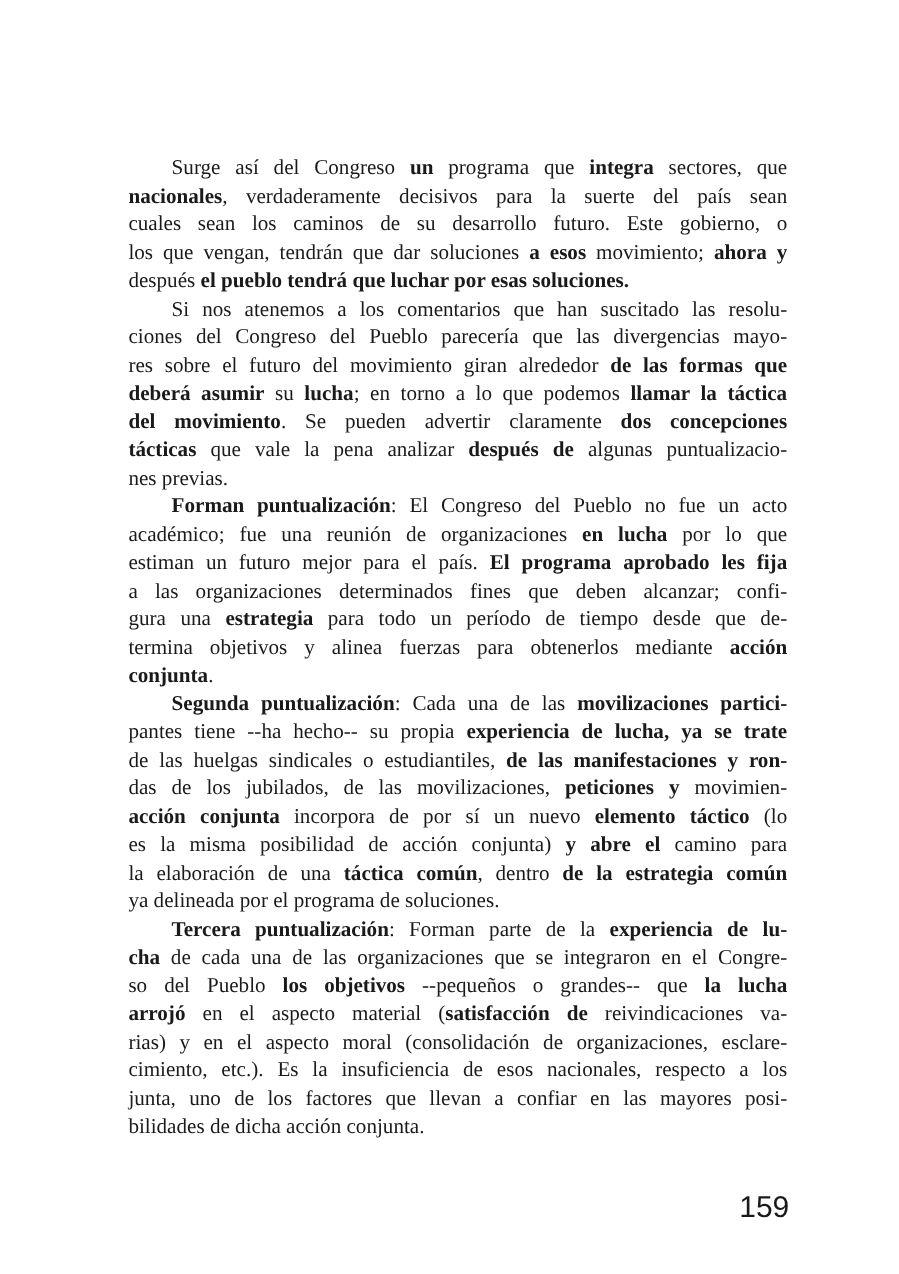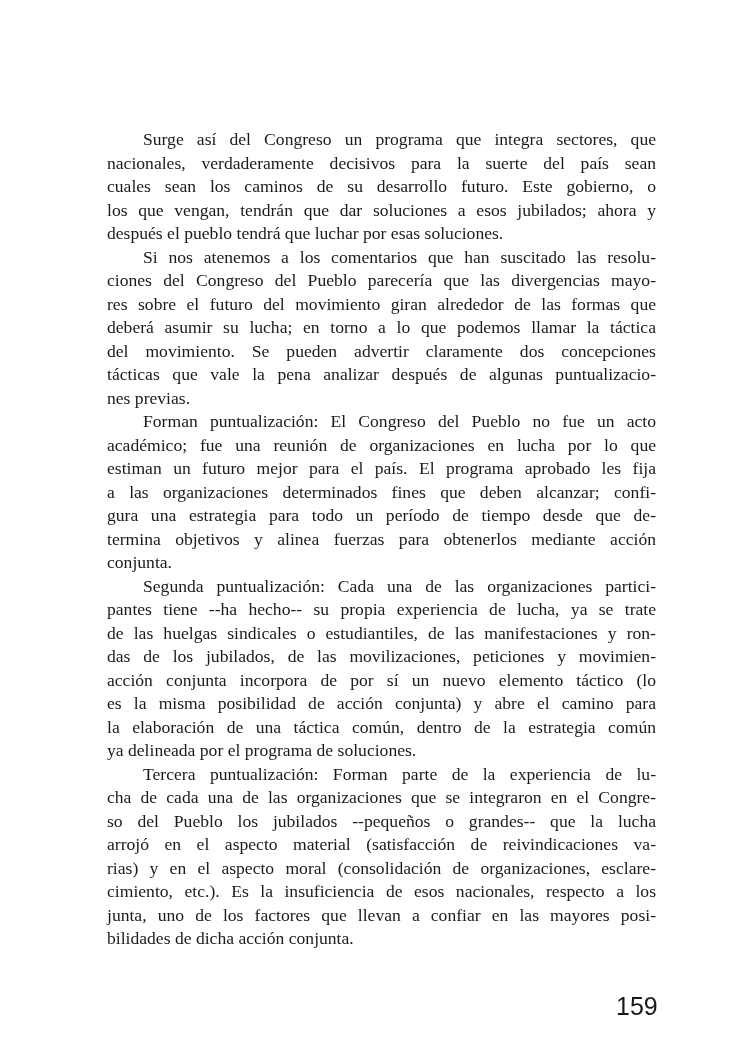--- a/index.html
+++ b/index.html
@@ -8,36 +8,36 @@
       position: absolute; left: 107px; top: 128px; width: 549px;
       font-family: "Liberation Serif", "DejaVu Serif", serif;
       font-size: 17.6px; line-height: 23.5px; color: #1a1a1a;
     }
     .line {
       display: block; white-space: nowrap; text-align: justify; text-align-last: justify;
       height: 23.5px;
     }
     .line.last { text-align-last: left; }
     .line.indent { padding-left: 36px; }
-    .line span.b { font-weight: normal; }
+    .line span.b { font-weight: bold; }
     .page-number {
       position: absolute; left: 616px; top: 992px;
       font-family: "Liberation Sans", "DejaVu Sans", sans-serif;
       font-size: 25px; color: #1a1a1a;
     }
   </style>
 </head>
 <body>
 
 <div class="page" id="page">
     <div>
       <span class="line indent"><span>Surge así del Congreso </span><span class="b">un</span><span> programa que </span><span class="b">integra</span><span> sectores, que</span></span>
       <span class="line"><span class="b">nacionales</span><span>, verdaderamente decisivos para la suerte del país sean</span></span>
       <span class="line"><span>cuales sean los caminos de su desarrollo futuro. Este gobierno, o</span></span>
-      <span class="line"><span>los que vengan, tendrán que dar soluciones </span><span class="b">a esos</span><span> jubilados; </span><span class="b">ahora y</span></span>
+      <span class="line"><span>los que vengan, tendrán que dar soluciones </span><span class="b">a esos</span><span> movimiento; </span><span class="b">ahora y</span></span>
       <span class="line last"><span>después </span><span class="b">el pueblo tendrá que luchar por esas soluciones.</span></span>
     </div>
     <div>
       <span class="line indent"><span>Si nos atenemos a los comentarios que han suscitado las resolu-</span></span>
       <span class="line"><span>ciones del Congreso del Pueblo parecería que las divergencias mayo-</span></span>
       <span class="line"><span>res sobre el futuro del movimiento giran alrededor </span><span class="b">de las formas que</span></span>
       <span class="line"><span class="b">deberá asumir</span><span> su </span><span class="b">lucha</span><span>; en torno a lo que podemos </span><span class="b">llamar la táctica</span></span>
       <span class="line"><span class="b">del movimiento</span><span>. Se pueden advertir claramente </span><span class="b">dos concepciones</span></span>
       <span class="line"><span class="b">tácticas</span><span> que vale la pena analizar </span><span class="b">después de</span><span> algunas puntualizacio-</span></span>
       <span class="line last"><span>nes previas.</span></span>
@@ -45,33 +45,33 @@
     <div>
       <span class="line indent"><span class="b">Forman puntualización</span><span>: El Congreso del Pueblo no fue un acto</span></span>
       <span class="line"><span>académico; fue una reunión de organizaciones </span><span class="b">en lucha</span><span> por lo que</span></span>
       <span class="line"><span>estiman un futuro mejor para el país. </span><span class="b">El programa aprobado les fija</span></span>
       <span class="line"><span>a las organizaciones determinados fines que deben alcanzar; confi-</span></span>
       <span class="line"><span>gura una </span><span class="b">estrategia</span><span> para todo un período de tiempo desde que de-</span></span>
       <span class="line"><span>termina objetivos y alinea fuerzas para obtenerlos mediante </span><span class="b">acción</span></span>
       <span class="line last"><span class="b">conjunta</span><span>.</span></span>
     </div>
     <div>
-      <span class="line indent"><span class="b">Segunda puntualización</span><span>: Cada una de las </span><span class="b">organizaciones partici-</span></span>
+      <span class="line indent"><span class="b">Segunda puntualización</span><span>: Cada una de las </span><span class="b">movilizaciones partici-</span></span>
       <span class="line"><span>pantes tiene --ha hecho-- su propia </span><span class="b">experiencia de lucha, ya se trate</span></span>
       <span class="line"><span>de las huelgas sindicales o estudiantiles, </span><span class="b">de las manifestaciones y ron-</span></span>
       <span class="line"><span>das de los jubilados, de las movilizaciones, </span><span class="b">peticiones y</span><span> movimien-</span></span>
       <span class="line"><span class="b">acción conjunta</span><span> incorpora de por sí un nuevo </span><span class="b">elemento táctico</span><span> (lo</span></span>
       <span class="line"><span>es la misma posibilidad de acción conjunta) </span><span class="b">y abre el</span><span> camino para</span></span>
       <span class="line"><span>la elaboración de una </span><span class="b">táctica común</span><span>, dentro </span><span class="b">de la estrategia común</span></span>
       <span class="line last"><span>ya delineada por el programa de soluciones.</span></span>
     </div>
     <div>
       <span class="line indent"><span class="b">Tercera puntualización</span><span>: Forman parte de la </span><span class="b">experiencia de lu-</span></span>
       <span class="line"><span class="b">cha</span><span> de cada una de las organizaciones que se integraron en el Congre-</span></span>
-      <span class="line"><span>so del Pueblo </span><span class="b">los jubilados</span><span> --pequeños o grandes-- que </span><span class="b">la lucha</span></span>
+      <span class="line"><span>so del Pueblo </span><span class="b">los objetivos</span><span> --pequeños o grandes-- que </span><span class="b">la lucha</span></span>
       <span class="line"><span class="b">arrojó</span><span> en el aspecto material (</span><span class="b">satisfacción de</span><span> reivindicaciones va-</span></span>
       <span class="line"><span>rias) y en el aspecto moral (consolidación de organizaciones, esclare-</span></span>
       <span class="line"><span>cimiento, etc.). Es la insuficiencia de esos nacionales, respecto a los</span></span>
       <span class="line"><span>junta, uno de los factores que llevan a confiar en las mayores posi-</span></span>
       <span class="line last"><span>bilidades de dicha acción conjunta.</span></span>
     </div>
   </div>
 <div class="page-number">159</div>
 
 </body></html>

